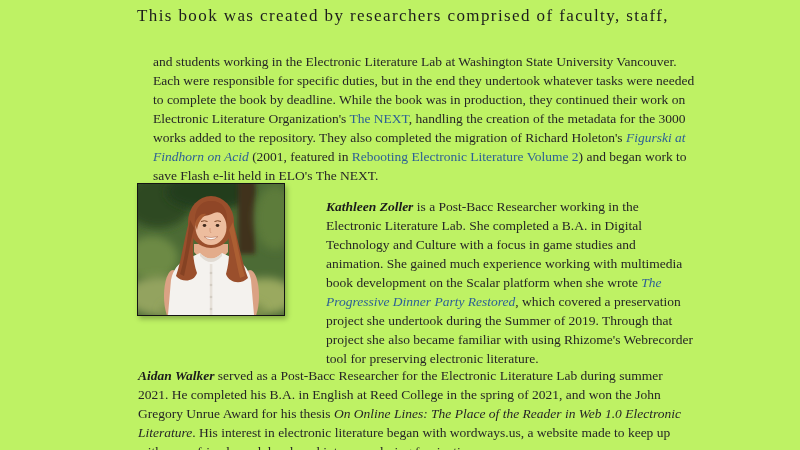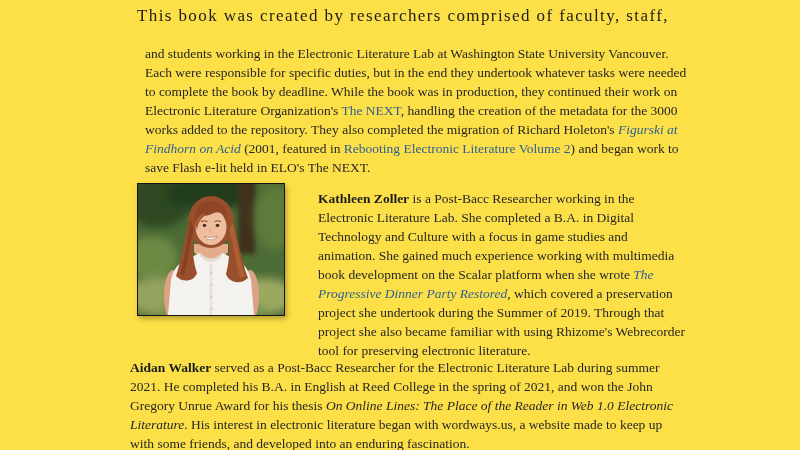--- a/index.html
+++ b/index.html
@@ -1,53 +1,53 @@
 <!DOCTYPE html>
 <html style="--link-color: #2d5f96;"><head>
 <meta charset="utf-8">
 <style>
   html,body{margin:0;padding:0;background:#ffffff;}
   .page{
     position:relative;
     width:800px;height:450px;
-    background:#fde047;
+    background:#bef264;
     font-family:"Liberation Serif","DejaVu Serif",serif;
     color:#262626;
     overflow:hidden;
   }
   .heading{
     position:absolute;left:137px;top:6px;width:620px;
     margin:0;
     font-size:17px;font-weight:normal;
     letter-spacing:1.4px;
     color:#1c1c1c;
     white-space:nowrap;
   }
   .para{
-    margin:8px;
+    margin:16px;
     font-size:13.5px;line-height:19px;
     text-align:left;
   }
   .intro{position:absolute;left:137px;top:36px;width:545px;}
   .bio-kathleen{position:absolute;left:310px;top:181px;width:368px;}
   .bio-aidan{position:absolute;left:122px;top:350px;width:545px;}
   .photo-wrap{
     position:absolute;left:137px;top:183px;
     width:146px;height:131px;
     border:1px solid #141414;
     box-shadow:2px 3px 5px rgba(0,0,0,0.28);
     background:#4c6b35;
   }
   .photo-wrap svg{display:block;width:146px;height:131px;}
   a.seg-link, a.seg-link-italic{
     color:var(--link-color,#2d5f96);
     text-decoration:none;cursor:pointer;
   }
   a.seg-link-italic{font-style:italic;}
-  .seg-bold{font-weight:bold;color:#1c1c1c;}
+  .seg-bold{font-weight:bold;color:#1c1c1c;font-style:italic;}
   .seg-italic{font-style:italic;}
 </style>
 </head>
 <body>
 
 <div class="page">
 
   <h1 class="heading">This book was created by researchers comprised of faculty, staff,</h1>
 
   <p class="para intro"><span class="seg-plain">and students working in the Electronic Literature Lab at Washington State University Vancouver. Each were responsible for specific duties, but in the end they undertook whatever tasks were needed to complete the book by deadline. While the book was in production, they continued their work on Electronic Literature Organization's </span><a class="seg-link" href="#">The NEXT</a><span class="seg-plain">, handling the creation of the metadata for the 3000 works added to the repository. They also completed the migration of Richard Holeton's </span><a class="seg-link-italic" href="#">Figurski at Findhorn on Acid</a><span class="seg-plain"> (2001, featured in </span><a class="seg-link" href="#">Rebooting Electronic Literature Volume 2</a><span class="seg-plain">) and began work to save Flash e-lit held in ELO's The NEXT.</span></p>

